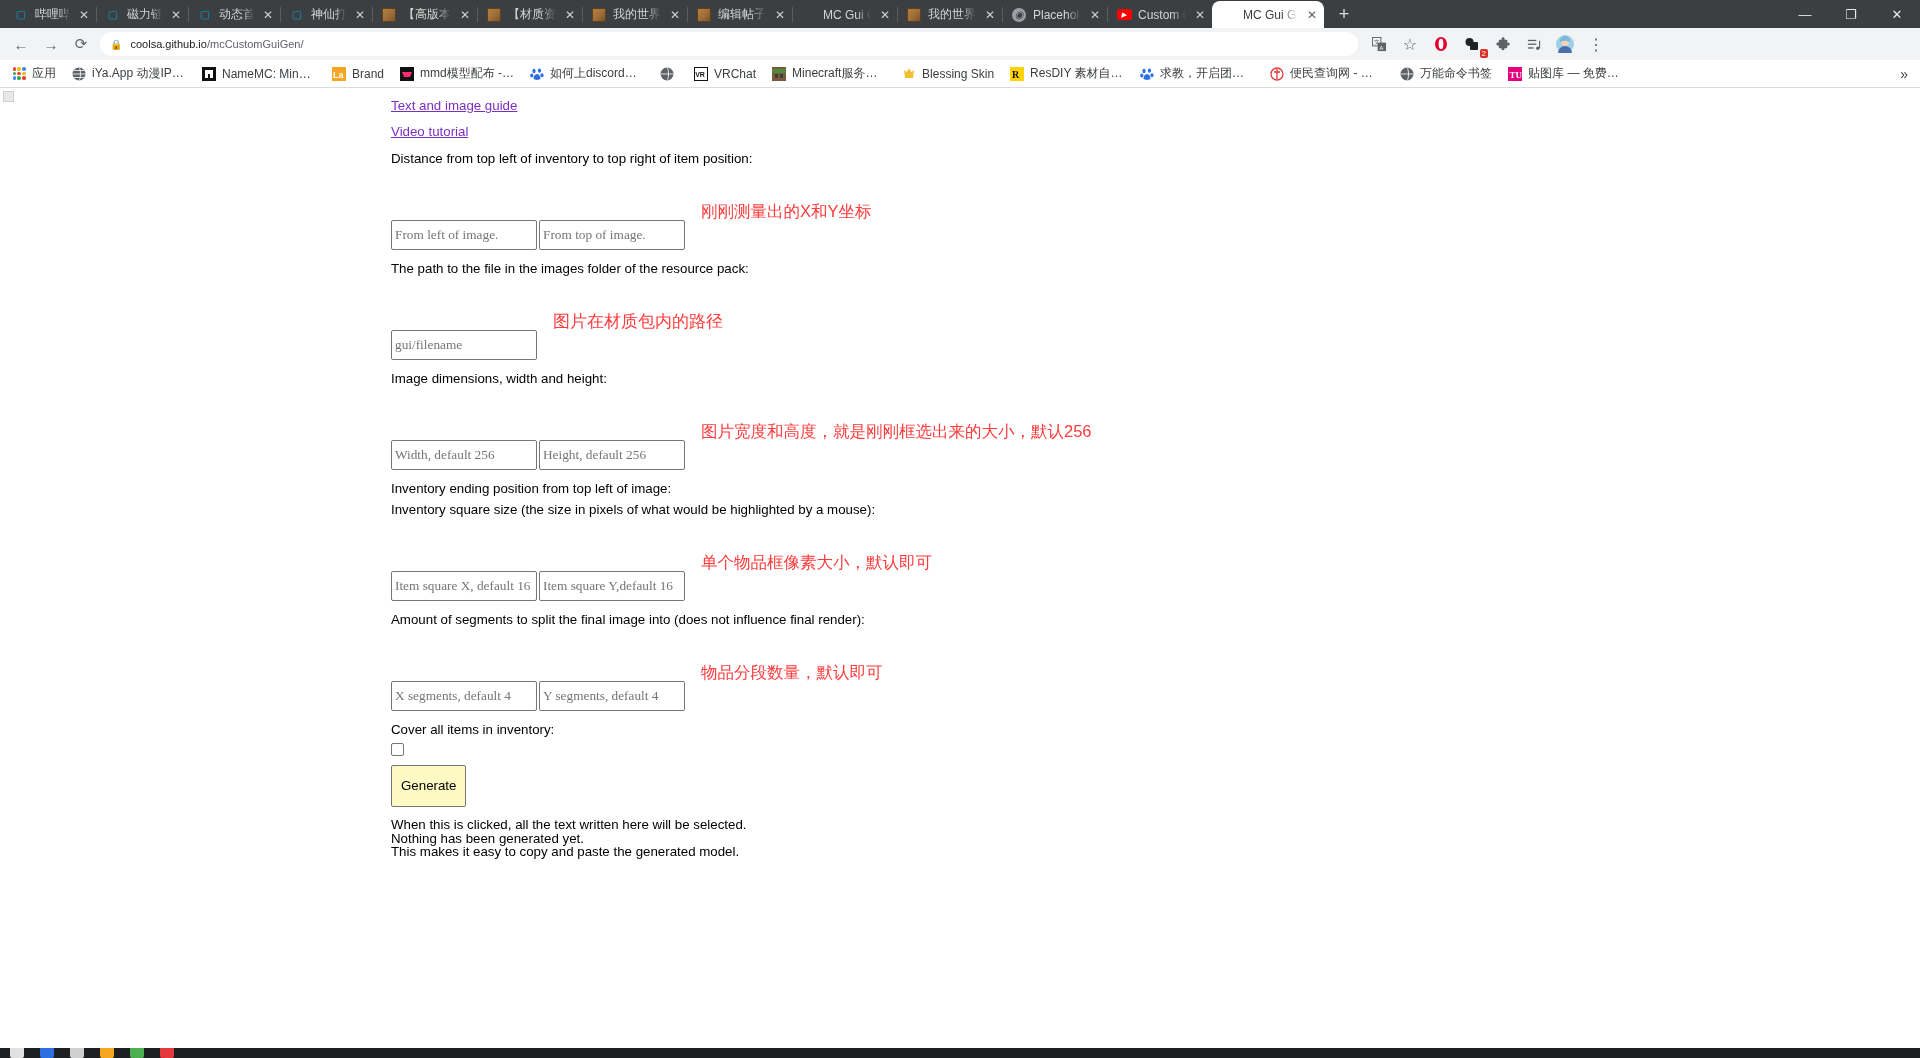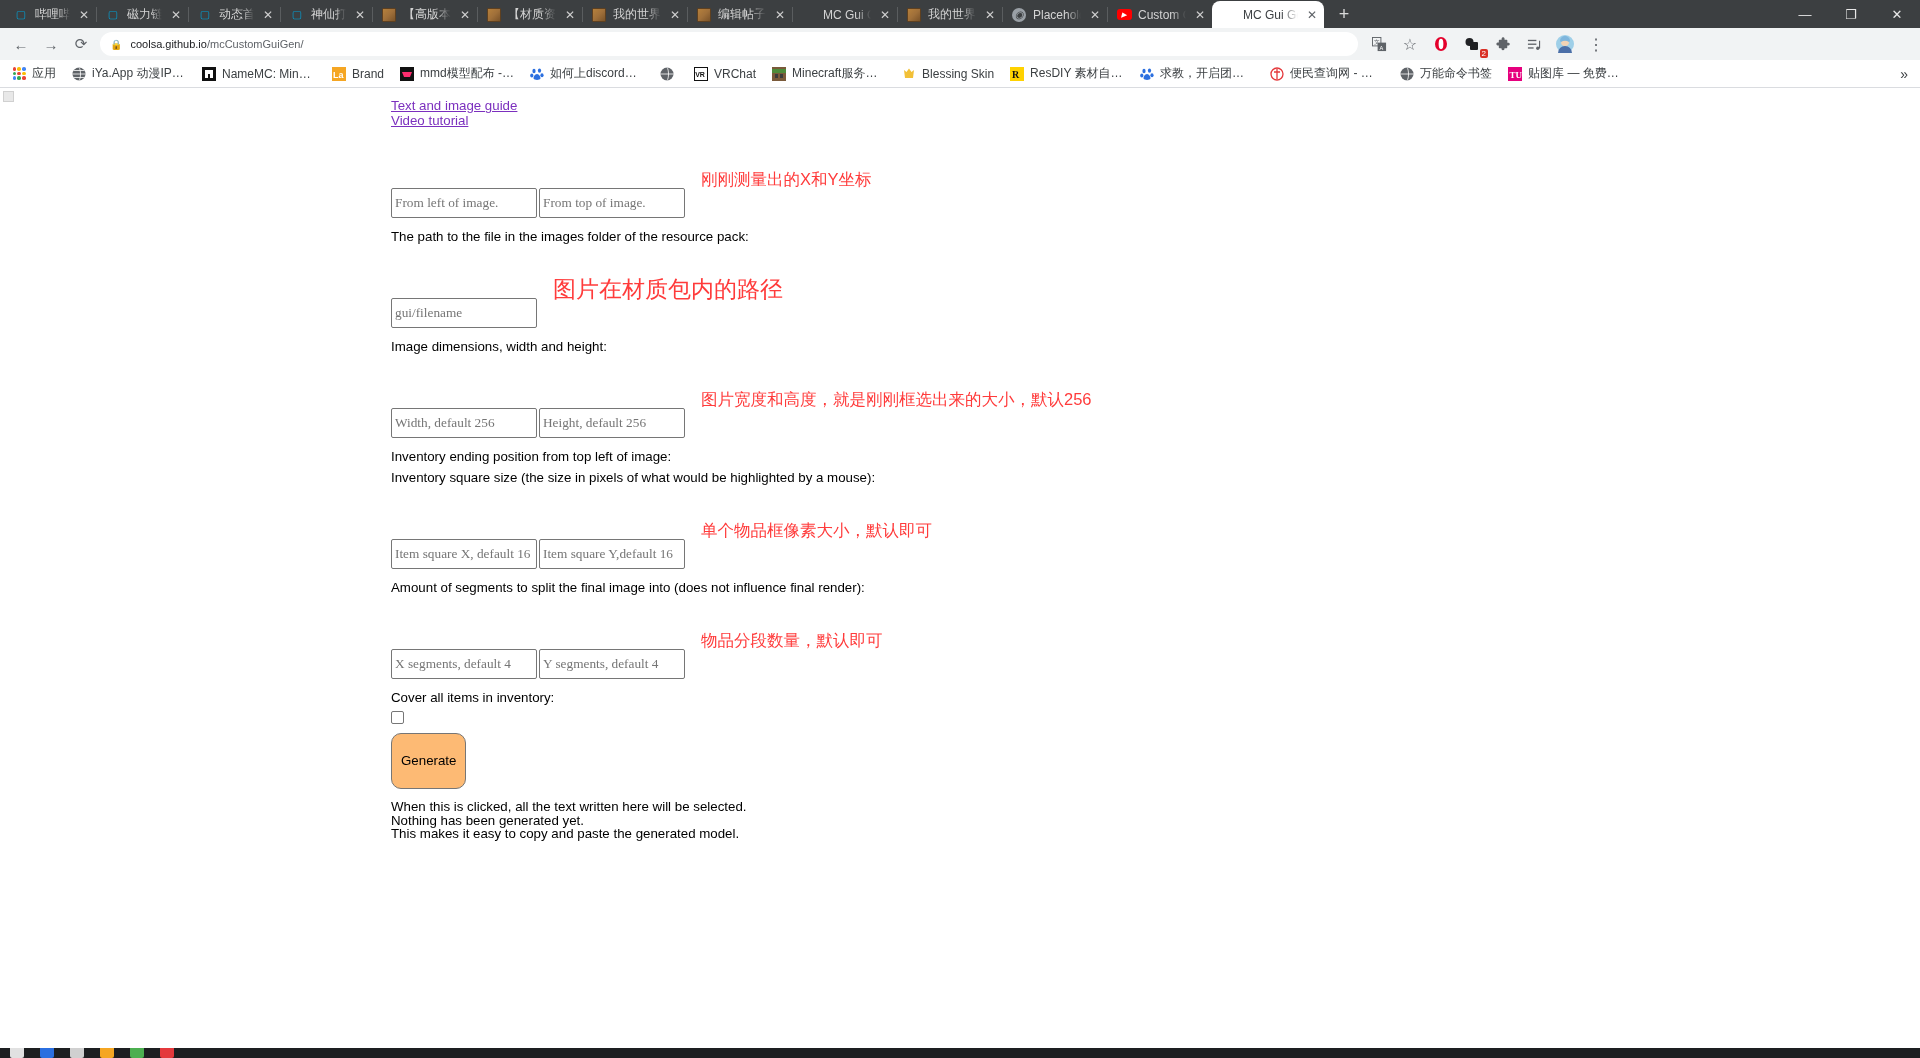--- a/index.html
+++ b/index.html
@@ -168,20 +168,21 @@
     position: absolute;
     left: 391px;
     top: 10px;
     width: 1100px;
   }
   .content a.guide {
     display: block;
     font-size: 13.3px;
     color: #7b2fbe;
     text-decoration: underline;
+    margin-bottom: 11px;
     width: max-content;
   }
   .content a.guide.second { margin-bottom: 12px; }
   .lbl {
     font-size: 13.3px;
     color: #000;
     margin: 0 0 6px 0;
     line-height: 15px;
   }
   .row { display: flex; align-items: center; margin-bottom: 11px; }
@@ -200,36 +201,36 @@
   }
   input.tf::placeholder { color: #757575; opacity: 1; }
   input.tf + input.tf { margin-left: 2px; }
   .note {
     color: #ff3b3b;
     font-size: 16.5px;
     margin-left: 16px;
     white-space: nowrap;
     line-height: 1;
   }
-  .note.big { font-size: 23px; }
+  .note.big { font-size: 17px; }
   .chk {
     width: 13px; height: 13px;
     border: 1px solid #767676;
     background: #fff;
     border-radius: 2px;
     display:block;
     margin: 6px 0 9px 0;
   }
   .genbtn {
     font-family: "Liberation Sans", sans-serif;
     font-size: 13.3px;
-    padding: 19px 9px;
+    padding: 12px 9px;
     border: 1px solid #767676;
-    border-radius: 10px;
-    background: #fdba74;
+    border-radius: 2px;
+    background: #fef9c3;
     color: #000;
     line-height: 16px;
   }
   .foot { margin-top: 11px; font-size: 13.3px; color: #000; line-height: 13.5px; }
   .foot div { margin-bottom: 0px; line-height: 13.5px; }
 
   
   .taskbar {
     position:absolute; left:0; bottom:0; width:1920px; height:10px;
     background:#1d1f21;
@@ -603,20 +604,21 @@
     <div class="leftpad">
       <span class="selbox"></span>
     </div>
 
     <div class="content">
 
       <a class="guide" href="#">Text and image guide</a>
       <a class="guide second" href="#">Video tutorial</a>
 
       
+      <div class="lbl">Distance from top left of inventory to top right of item position:</div>
       <div class="row">
         <input class="tf" type="text" placeholder="From left of image." style="">
         <input class="tf" type="text" placeholder="From top of image." style="">
         <span class="note">刚刚测量出的X和Y坐标</span>
       </div>
 
       
       <div class="lbl">The path to the file in the images folder of the resource pack:</div>
       <div class="row">
         <input class="tf" type="text" placeholder="gui/filename" style="">

